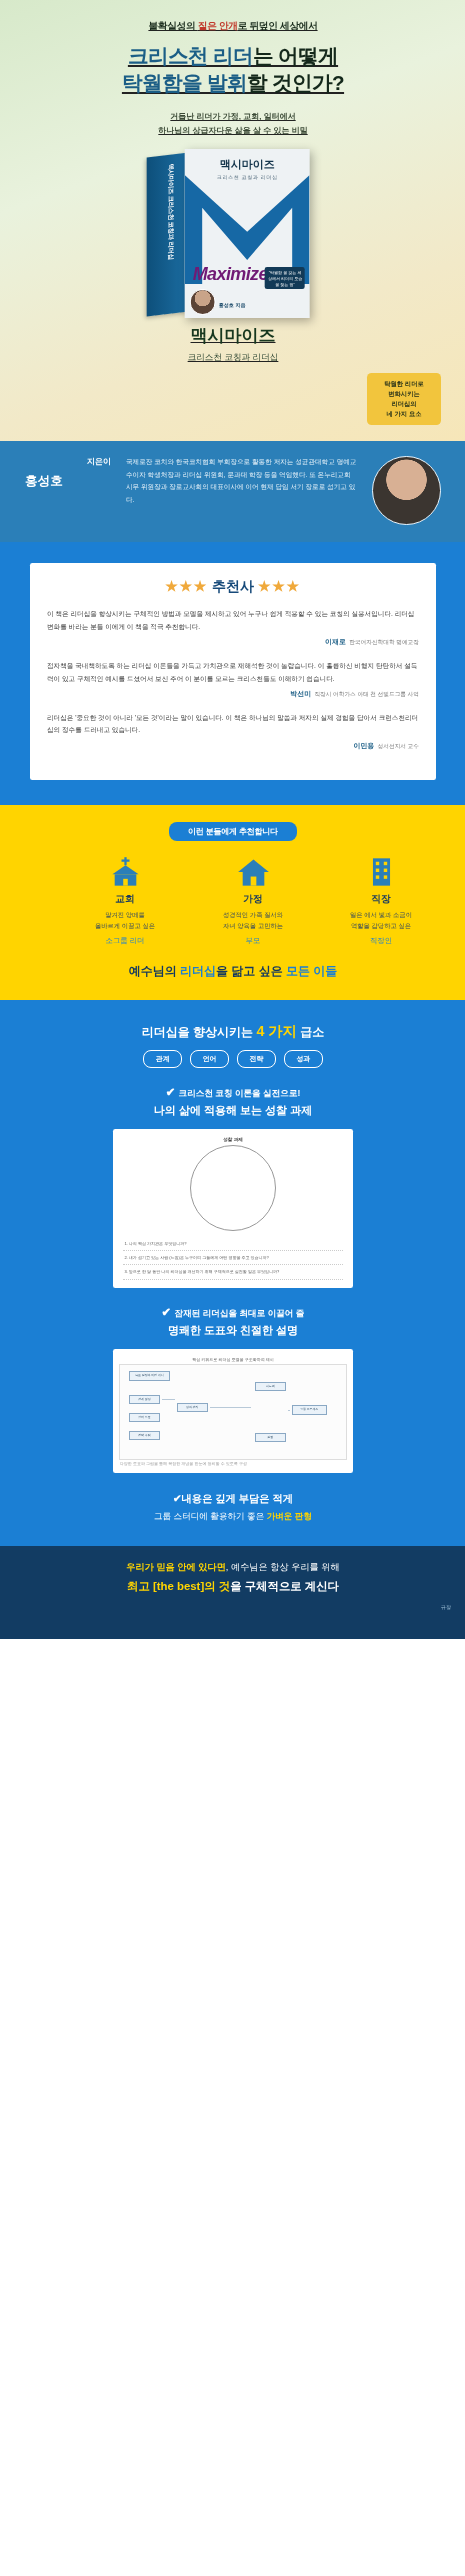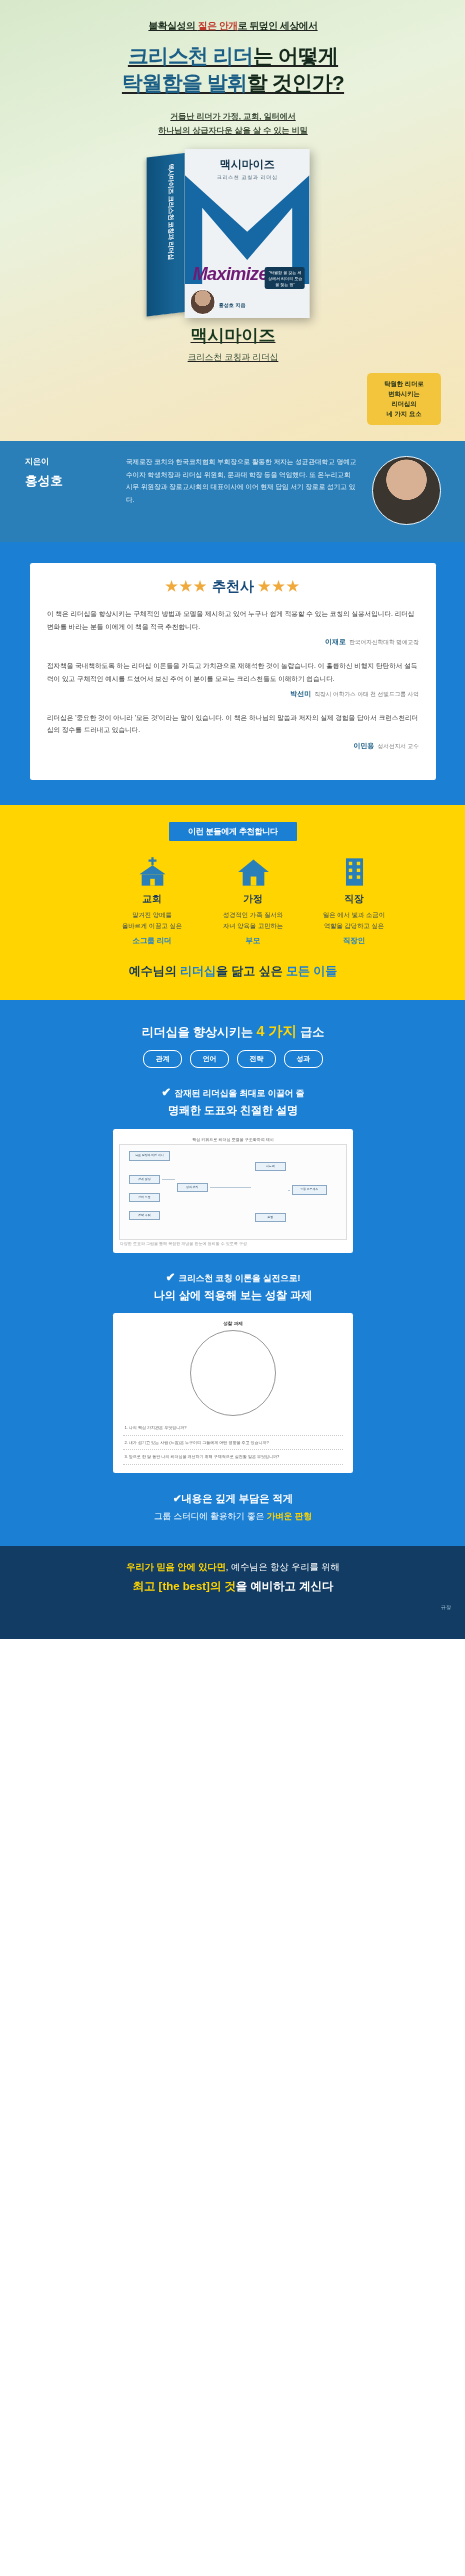--- a/index.html
+++ b/index.html
@@ -88,21 +88,21 @@
   }
   .hero-booktitle { margin-top: 3.4px; font-size: 17px; font-weight: bold; color: #18381f; }
   .hero-booksub { margin-top: 4.6px; font-size: 8.6px; color: #2b4430; }
 
   
   .author {
     background: #2b7fb8; color: #fff; padding: 15px 25px 17px; display: flex; gap: 15px;
     min-height: 100px;
   }
   .author-left { width: 86px; flex: none; }
-  .author-label { font-size: 8px; font-weight: bold; margin-bottom: 5.7px; }
+  .author-label { font-size: 8px; font-weight: bold; margin-bottom: 5.7px; text-align: right; }
   .author-name { font-size: 12.6px; font-weight: bold; }
   .author-bio { font-size: 6.6px; line-height: 1.9; color: #eaf4fb; flex: 1; }
   .author-photo {
     width: 69px; height: 69px; border-radius: 50%; flex: none; align-self: center;
     background: radial-gradient(circle at 50% 34%, #d8b094 0 36%, #3b3530 37% 100%);
     border: 1.7px solid #eaf4fb;
   }
 
   
   .recos { background: #1b7fd4; padding: 20.6px 30px 25px; }
@@ -111,28 +111,28 @@
   .reco-head .st { color: #f0a93b; letter-spacing: 1.7px; }
   .reco-item { margin-bottom: 12.6px; }
   .reco-text { font-size: 6.6px; line-height: 1.95; color: #333; }
   .reco-by { text-align: right; margin-top: 3.4px; font-size: 5.7px; color: #777; }
   .reco-by b { color: #1b5e86; font-size: 6.9px; margin-right: 3.4px; }
 
   
   .who { background: #ffd400; padding: 17px 0 19.5px; text-align: center; }
   .who-ribbon {
     display: inline-block; background: #1b7fd4; color: #fff; font-size: 8px; font-weight: bold;
-    padding: 4px 19.5px; border-radius: 1px; letter-spacing: -0.2px;
-  }
-  .who-cols { display: flex; justify-content: center; gap: 15px; margin-top: 16px; padding-left: 40px; }
+    padding: 4px 19.5px; border-radius: 8px; letter-spacing: -0.2px;
+  }
+  .who-cols { display: flex; justify-content: center; gap: 42px; margin-top: 16px; padding-left: 40px; }
   .who-col { width: 86px; }
   .who-icon { width: 33px; height: 30px; margin: 0 auto 5.7px; }
   .who-title { font-size: 9.7px; font-weight: bold; color: #1b3b5e; }
   .who-desc { font-size: 6.3px; line-height: 1.7; color: #33485e; margin-top: 4.6px; }
-  .who-tag { font-size: 7.4px; font-weight: bold; color: #1b7fd4; margin-top: 4.6px; }
+  .who-tag { font-size: 7.4px; font-weight: normal; color: #1b7fd4; margin-top: 4.6px; }
   .who-foot { margin-top: 17px; font-size: 12px; font-weight: bold; color: #14395f; }
   .who-foot .em { color: #1b7fd4; }
 
   
   .feat { background: #1b7fd4; color: #fff; padding: 22px 0 23px; text-align: center; }
   .feat-h { font-size: 12px; font-weight: bold; }
   .feat-h .num { color: #ffd400; font-size: 14.3px; }
   .feat-pills { margin-top: 9.2px; }
   .pill {
     display: inline-block; border: 0.6px solid #fff; border-radius: 8px;
@@ -322,20 +322,35 @@
   <section class="feat">
     <div class="feat-h">
       <span>리더십을 향상시키는 </span><span class="num">4 가지</span><span> 급소</span>
     </div>
 
     <div class="feat-pills">
       <span class="pill">관계</span>
       <span class="pill">언어</span>
       <span class="pill">전략</span>
       <span class="pill">성과</span>
+    </div>
+
+    <div class="feat-block">
+      <div class="feat-check">
+        <span class="ck">✔</span><span>크리스천 코칭 이론을 실전으로!</span>
+      </div>
+      <div class="feat-check2">나의 삶에 적용해 보는 성찰 과제</div>
+
+      <div class="shot2">
+        <h4>성찰 과제</h4>
+        <div class="circle"></div>
+        <div class="q">1. 나의 핵심 가치관은 무엇입니까?</div>
+        <div class="q">2. 내가 섬기고 있는 사람 (느낌)은 누구이며 그들에게 어떤 영향을 주고 있습니까?</div>
+        <div class="q">3. 앞으로 한 달 동안 나의 리더십을 개선하기 위해 구체적으로 실천할 일은 무엇입니까?</div>
+      </div>
     </div>
 
     <div class="feat-block">
       <div class="feat-check">
         <span class="ck">✔</span><span>잠재된 리더십을 최대로 이끌어 줄</span>
       </div>
       <div class="feat-check2">명쾌한 도표와 친절한 설명</div>
 
       <div class="shot">
         <div class="mini-title">핵심 키워드로 리더십 모델을 구조화하여 제시</div>
@@ -349,47 +364,32 @@
           <div class="mini-box" style="left:172px;top:40px;width:35px;height:10.3px">코칭 프로세스</div>
           <div class="mini-box" style="left:135px;top:68px;width:31px;height:9.2px">실행</div>
           <div class="mini-arrow" style="left:42px;top:34px;width:13.7px"></div>
           <div class="mini-arrow" style="left:90px;top:42px;width:41px"></div>
           <div class="mini-arrow" style="left:168px;top:45px;width:2.3px"></div>
         </div>
         <div class="shot-cap2">다양한 도표와 그림을 통해 복잡한 개념을 한눈에 정리할 수 있도록 구성</div>
       </div>
     </div>
 
-    <div class="feat-block">
-      <div class="feat-check">
-        <span class="ck">✔</span><span>크리스천 코칭 이론을 실전으로!</span>
-      </div>
-      <div class="feat-check2">나의 삶에 적용해 보는 성찰 과제</div>
-
-      <div class="shot2">
-        <h4>성찰 과제</h4>
-        <div class="circle"></div>
-        <div class="q">1. 나의 핵심 가치관은 무엇입니까?</div>
-        <div class="q">2. 내가 섬기고 있는 사람 (느낌)은 누구이며 그들에게 어떤 영향을 주고 있습니까?</div>
-        <div class="q">3. 앞으로 한 달 동안 나의 리더십을 개선하기 위해 구체적으로 실천할 일은 무엇입니까?</div>
-      </div>
-    </div>
-
     <div class="feat-foot">
       <span class="ck">✔</span><span>내용은 깊게 부담은 적게</span>
     </div>
     <div class="feat-foot2">
       <span>그룹 스터디에 활용하기 좋은 </span><span class="em">가벼운 판형</span>
     </div>
   </section>
 
   <section class="footer">
     <div class="footer-1">
       <b>우리가 믿음 안에 있다면</b><span>, 예수님은 항상 우리를 위해</span>
     </div>
     <div class="footer-2">
-      <span class="em">최고 [the best]</span><span class="em">의 것</span><span>을 예비하고 계신다</span>
+      <span class="em">최고 [the best]</span><span class="em">의 것</span><span>을 구체적으로 계신다</span>
     </div>
     <div class="footer-logo">규장</div>
   </section>
 
 </div>
 
 
 </body></html>

